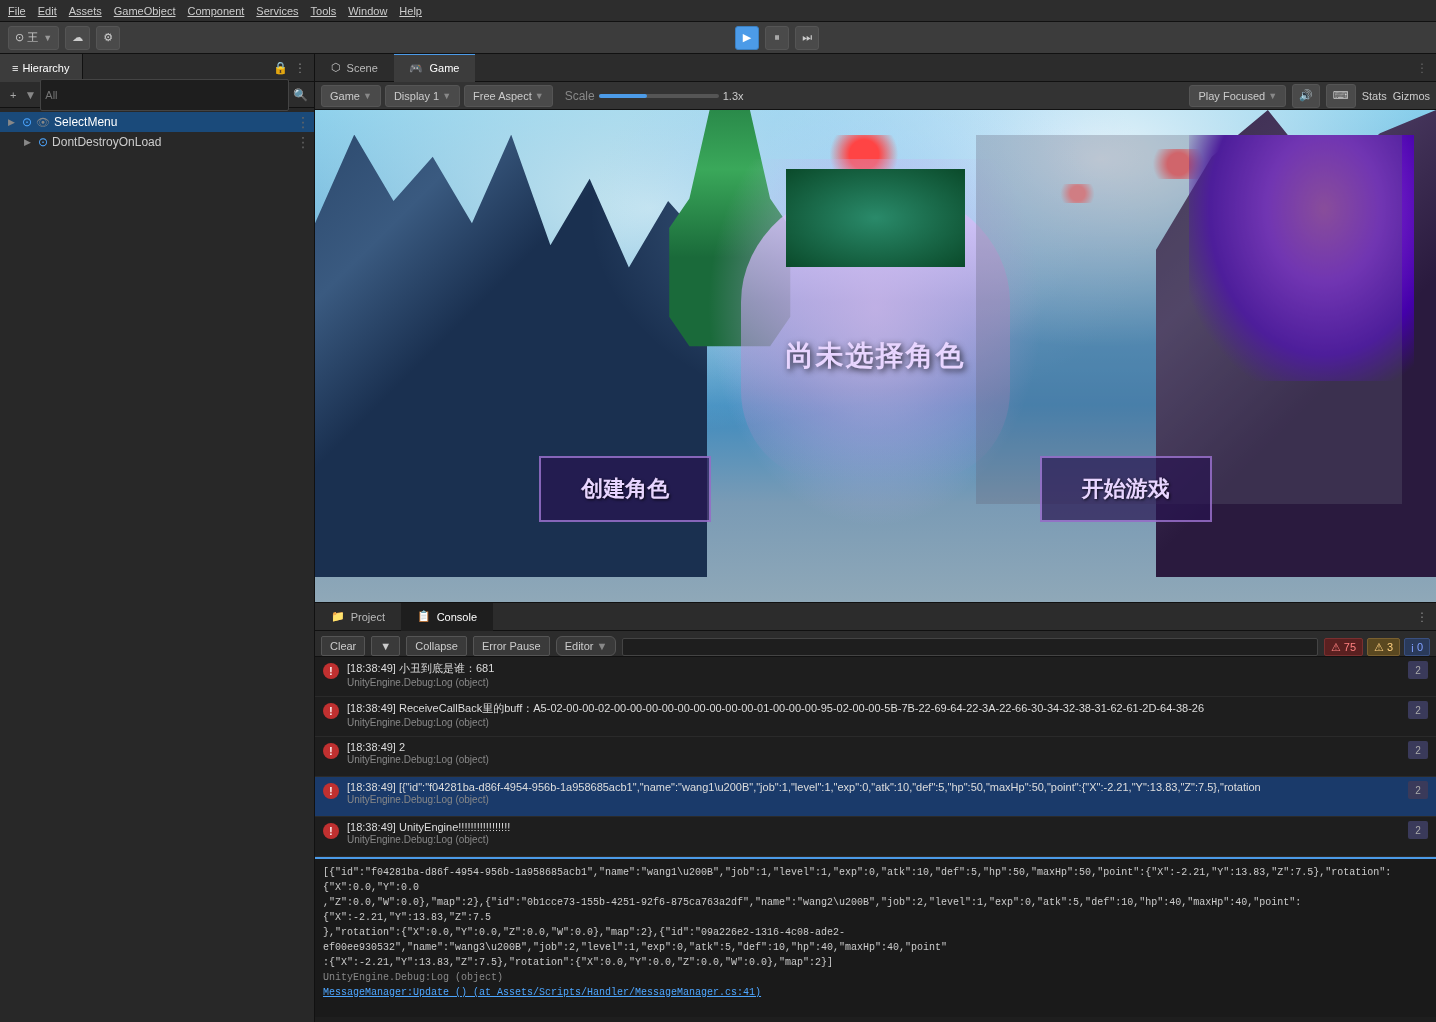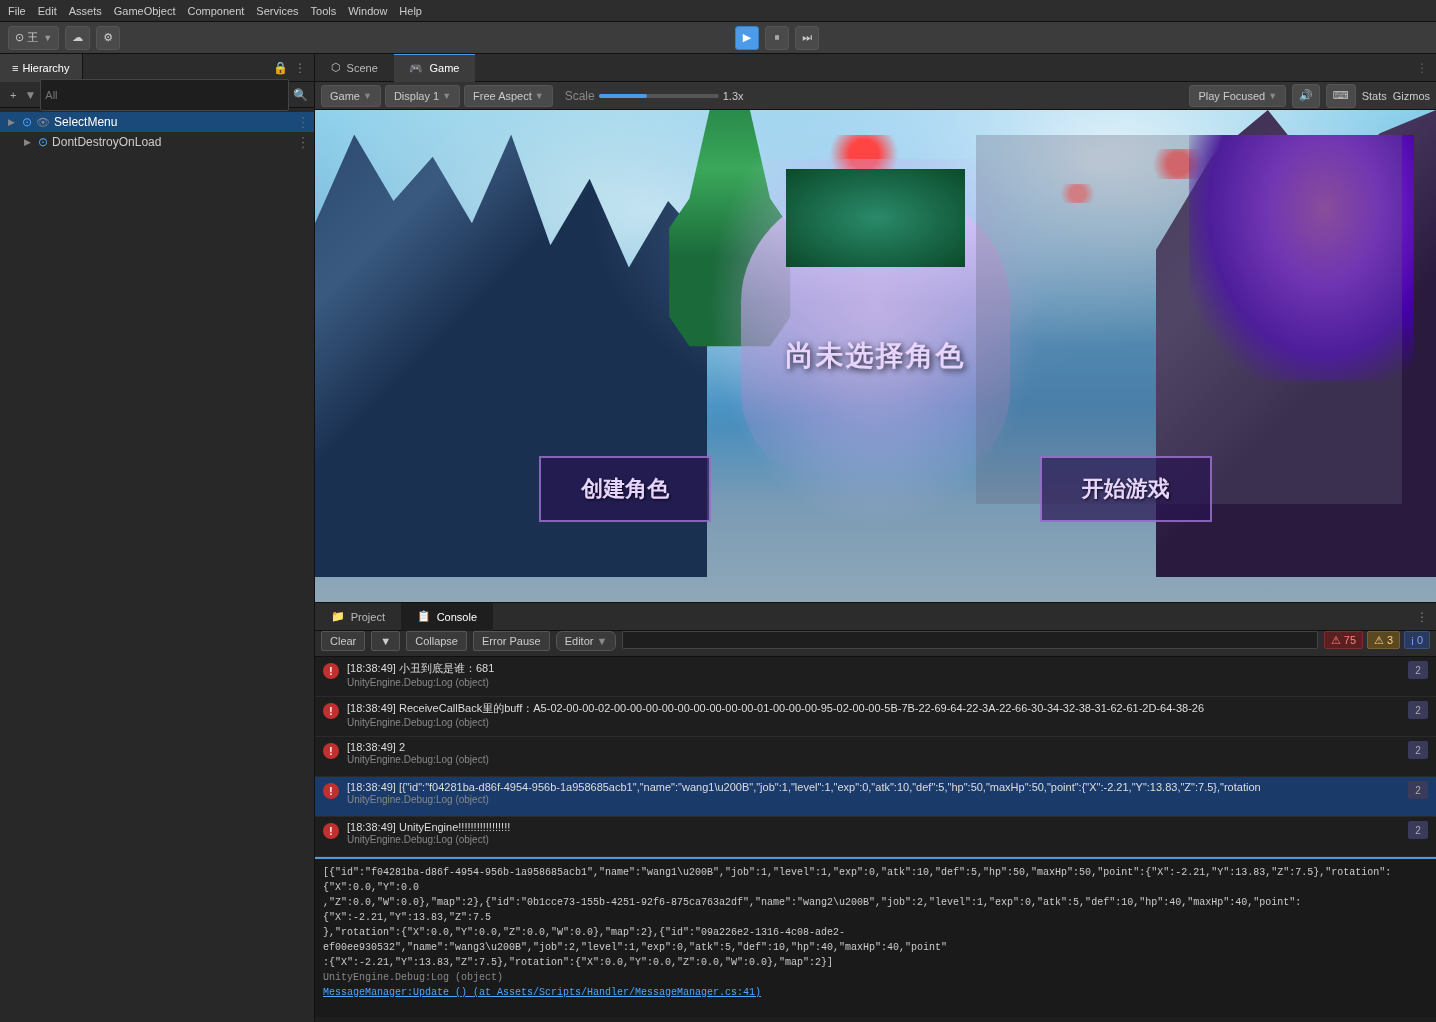--- a/index.html
+++ b/index.html
@@ -17,20 +17,21 @@
     .top-menu {
       height: 22px;
       background: #2d2d2d;
       display: flex;
       align-items: center;
       padding: 0 8px;
       gap: 12px;
       border-bottom: 1px solid #111;
       font-size: 11px;
       color: #ccc;
+      text-decoration: underline;
     }
     .top-menu span { cursor: pointer; }
 
     
     .toolbar {
       height: 32px;
       background: #3c3c3c;
       display: flex;
       align-items: center;
       padding: 0 8px;
@@ -311,21 +312,21 @@
       background: #1e1e1e;
       color: #fff;
     }
     .bottom-tab-dots { margin-left: auto; padding-right: 8px; color: #666; }
 
     
     .console-toolbar {
       height: 26px;
       background: #2c2c2c;
       display: flex;
-      align-items: flex-start;
+      align-items: flex-end;
       padding: 0 6px;
       gap: 6px;
       border-bottom: 1px solid #111;
     }
     .console-btn {
       height: 20px;
       background: #3a3a3a;
       border: 1px solid #555;
       border-radius: 2px;
       color: #ccc;

